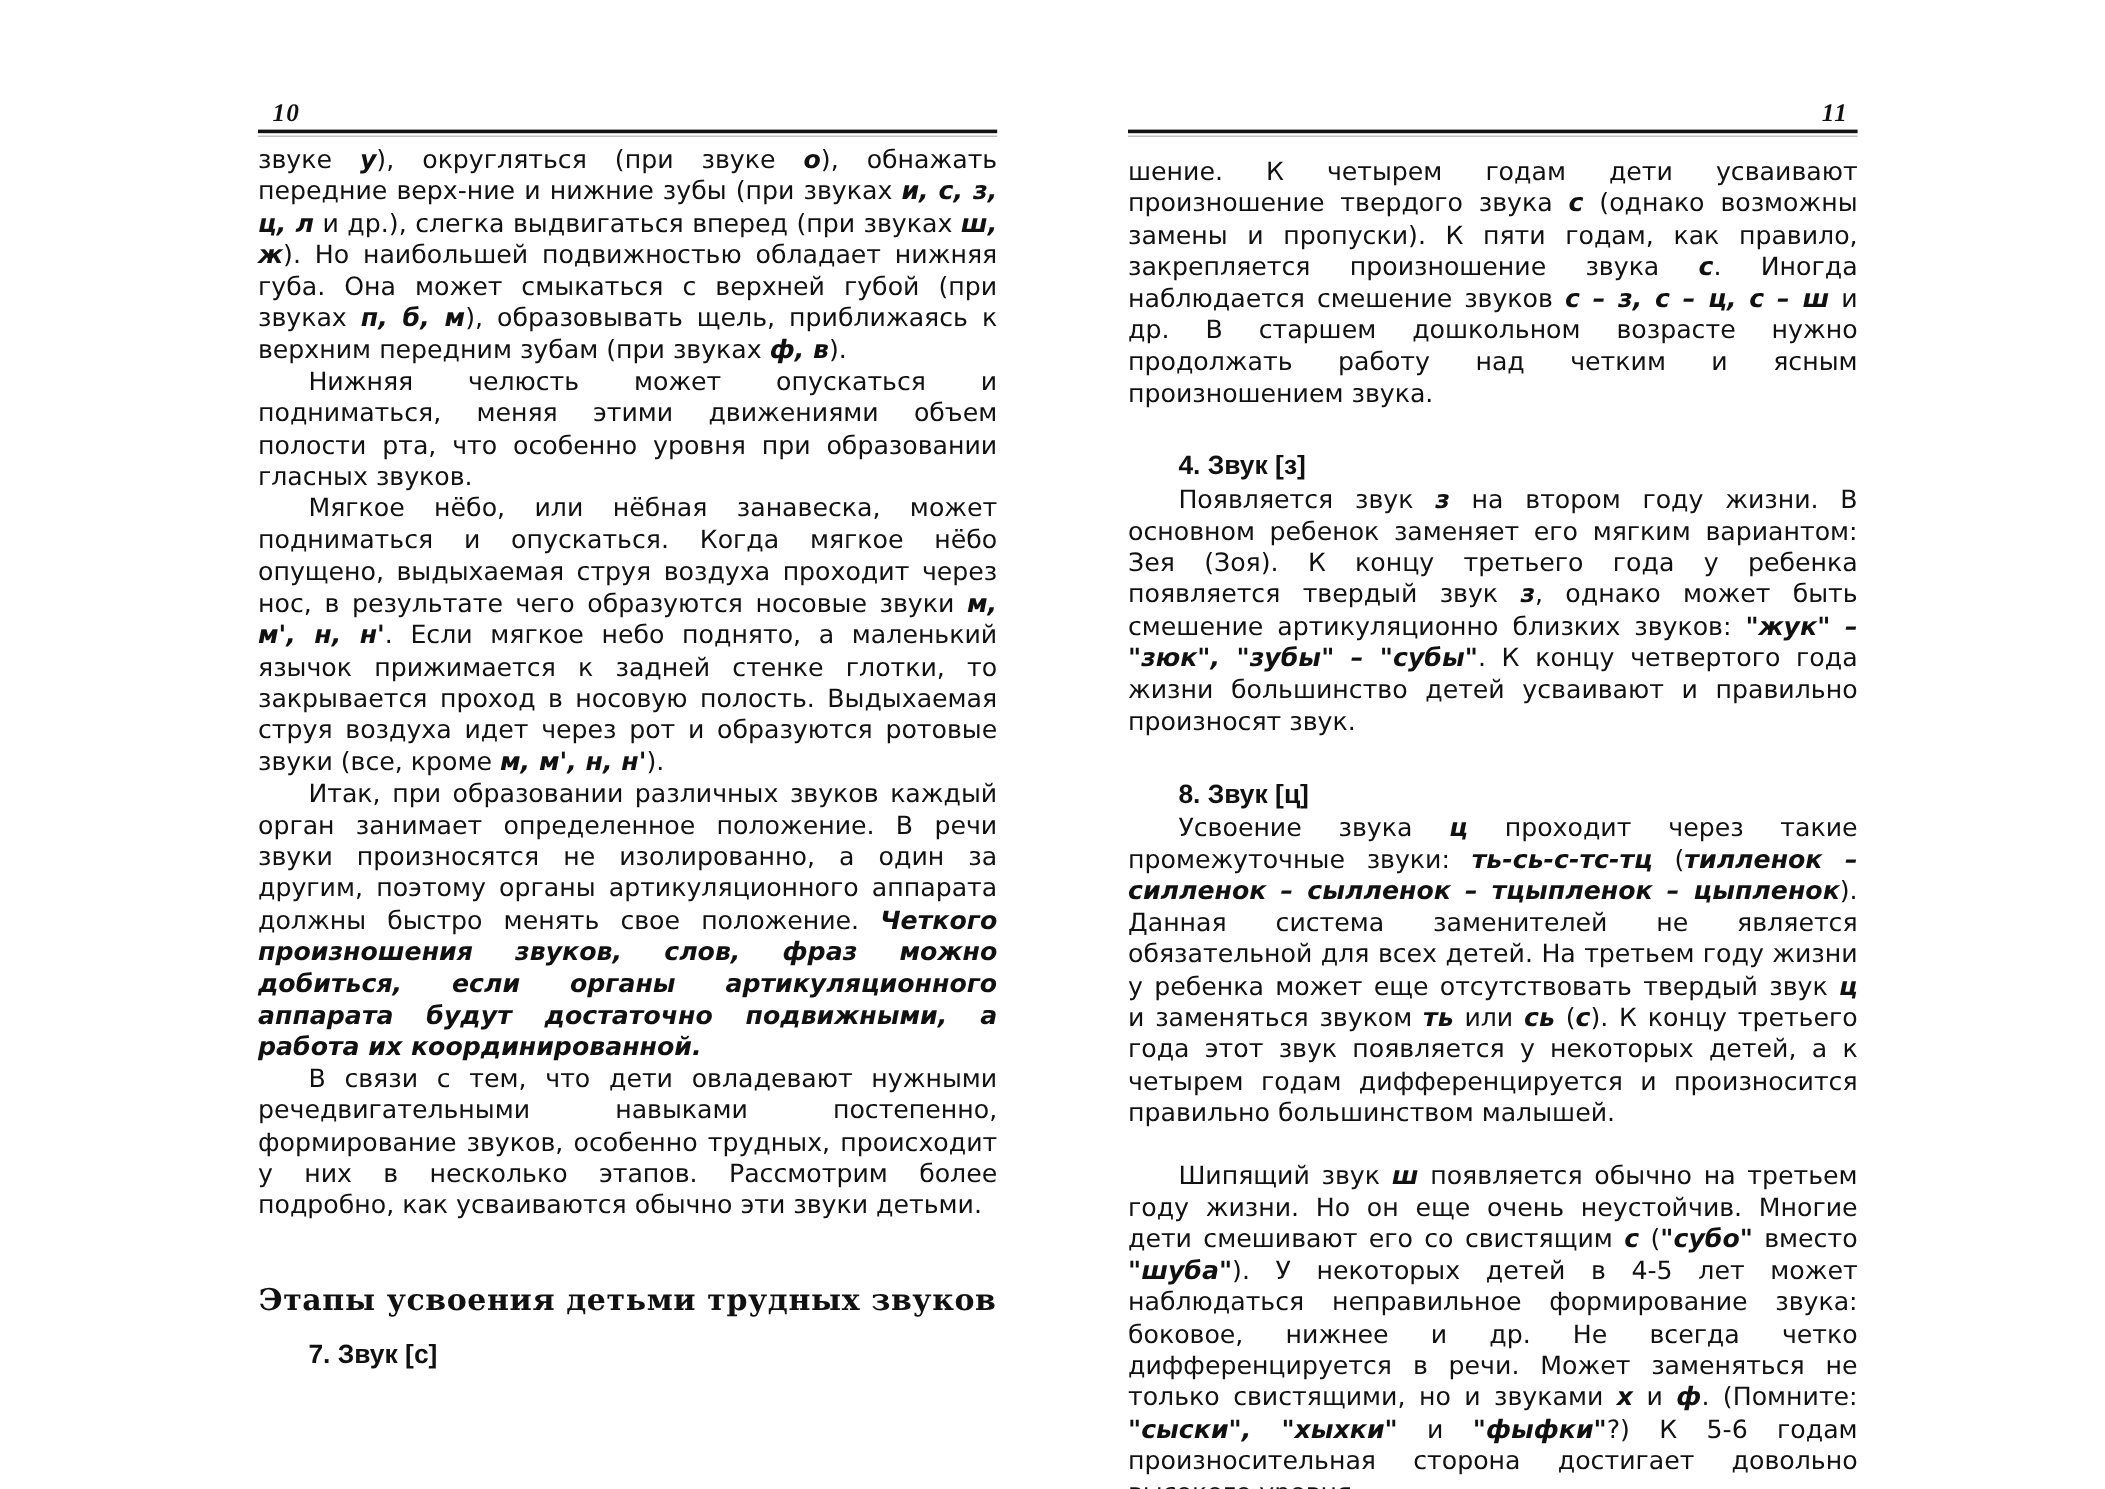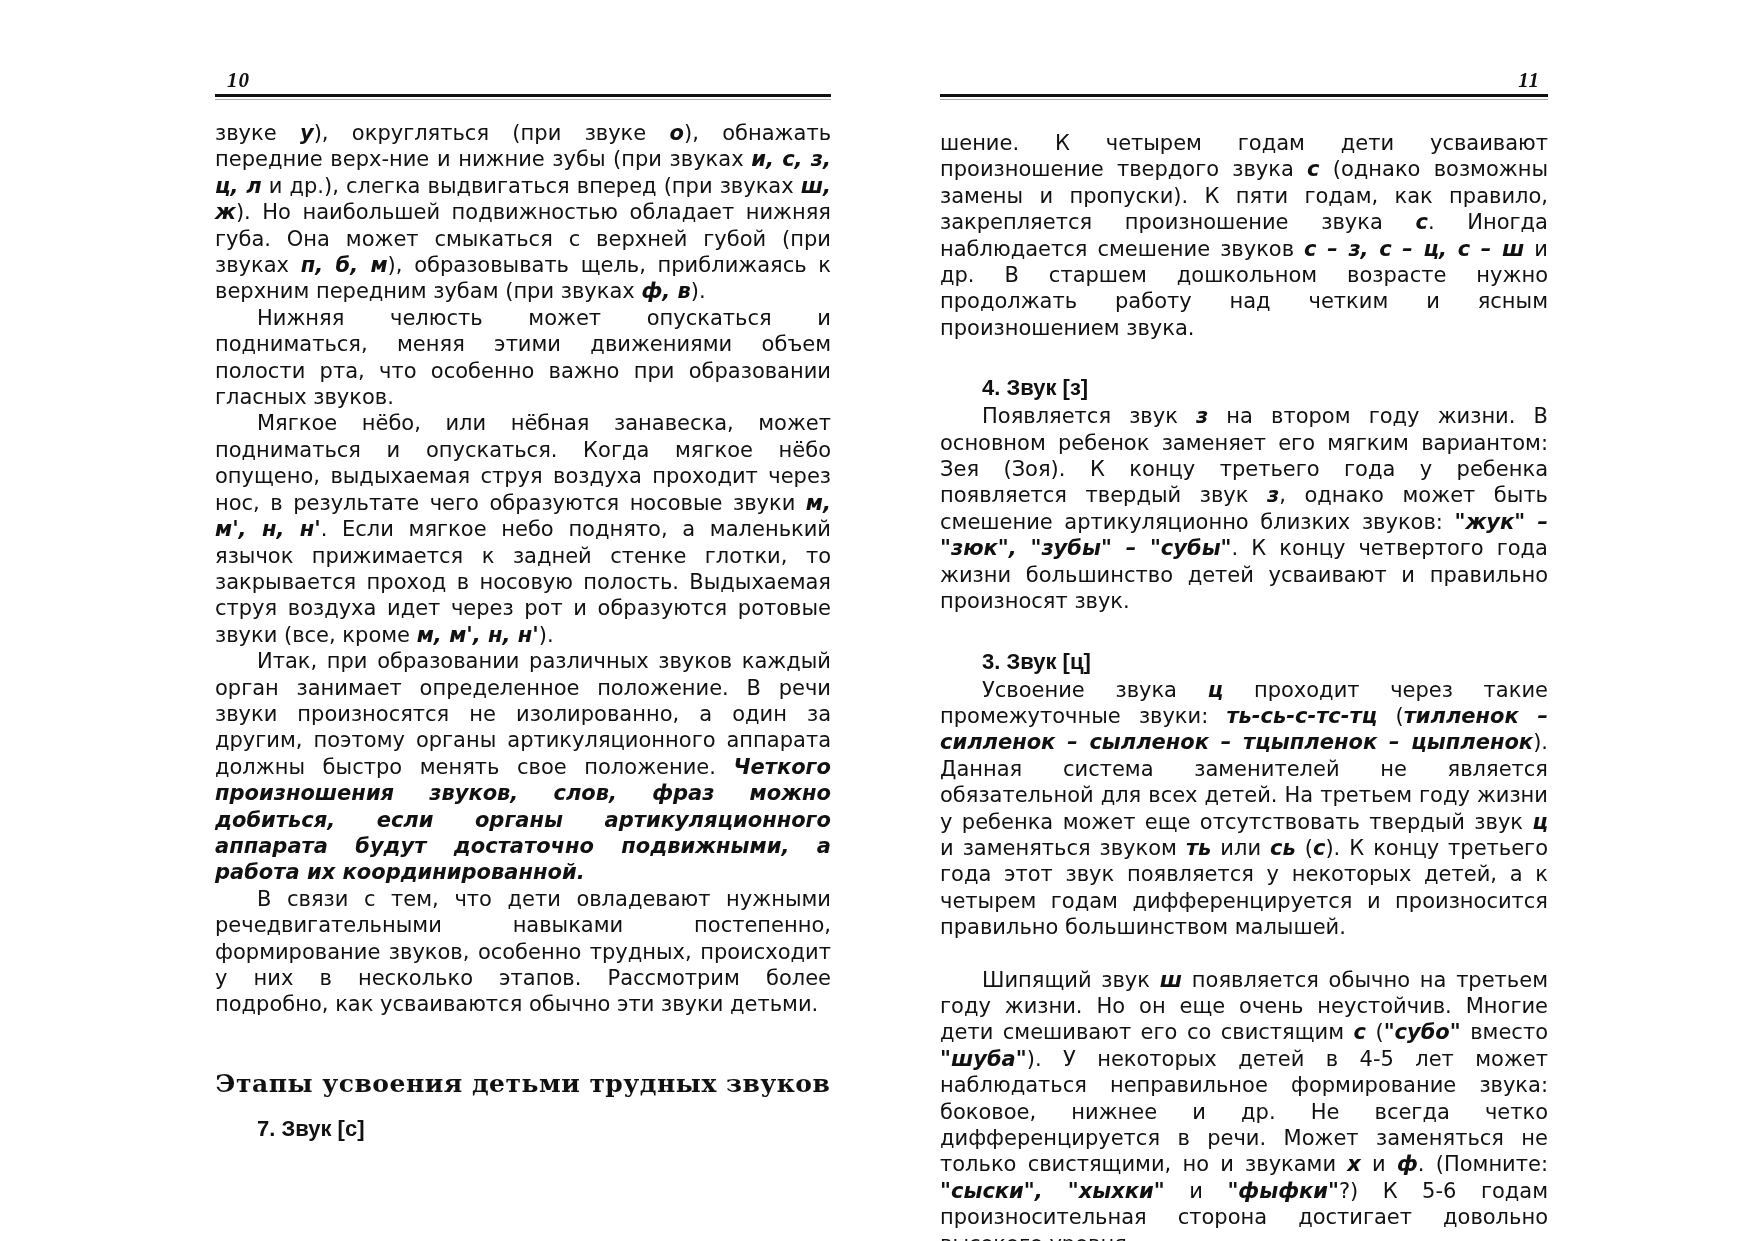--- a/index.html
+++ b/index.html
@@ -18,21 +18,21 @@
   .page {
     position: absolute;
     top: 0;
     height: 1241px;
   }
   .page-left  { left: 215px; width: 616px; }
   .page-right { left: 940px; width: 608px; }
 
   .running-head {
     position: absolute;
-    top: 64px;
+    top: 78px;
     left: 0;
     right: 0;
     height: 40px;
     text-decoration: underline;
   }
   .page-number {
     position: absolute;
     top: 4px;
     font-family: "Liberation Serif", serif;
     font-style: italic;
@@ -100,21 +100,21 @@
 <body>
 
 <div class="page page-left">
   <div class="running-head">
     <span class="page-number">10</span>
     <div class="rule"></div>
   </div>
 
   <div class="body">
     <p>звуке <span class="emph">у</span>), округляться (при звуке <span class="emph">о</span>), обнажать передние верх-ние и нижние зубы (при звуках <span class="emph">и, с, з, ц, л</span> и др.), слегка выдвигаться вперед (при звуках <span class="emph">ш, ж</span>). Но наибольшей подвижностью обладает нижняя губа. Она может смыкаться с верхней губой (при звуках <span class="emph">п, б, м</span>), образовывать щель, приближаясь к верхним передним зубам (при звуках <span class="emph">ф, в</span>).</p>
-    <p class="indent">Нижняя челюсть может опускаться и подниматься, меняя этими движениями объем полости рта, что особенно важно при образовании гласных звуков.</p>
+    <p class="indent">Нижняя челюсть может опускаться и подниматься, меняя этими движениями объем полости рта, что особенно уровня при образовании гласных звуков.</p>
     <p class="indent">Мягкое нёбо, или нёбная занавеска, может подниматься и опускаться. Когда мягкое нёбо опущено, выдыхаемая струя воздуха проходит через нос, в результате чего образуются носовые звуки <span class="emph">м, м', н, н'</span>. Если мягкое небо поднято, а маленький язычок прижимается к задней стенке глотки, то закрывается проход в носовую полость. Выдыхаемая струя воздуха идет через рот и образуются ротовые звуки (все, кроме <span class="emph">м, м', н, н'</span>).</p>
     <p class="indent">Итак, при образовании различных звуков каждый орган занимает определенное положение. В речи звуки произносятся не изолированно, а один за другим, поэтому органы артикуляционного аппарата должны быстро менять свое положение. <span class="emph">Четкого произношения звуков, слов, фраз можно добиться, если органы артикуляционного аппарата будут достаточно подвижными, а работа их координированной.</span></p>
     <p class="indent">В связи с тем, что дети овладевают нужными речедвигательными навыками постепенно, формирование звуков, особенно трудных, происходит у них в несколько этапов. Рассмотрим более подробно, как усваиваются обычно эти звуки детьми.</p>
 
     <h2 class="section-title">Этапы усвоения детьми трудных звуков</h2>
 
     <h3 class="sub-title">7. Звук [с]</h3>
   </div>
 </div>
 
@@ -125,19 +125,19 @@
   </div>
 
   <div class="body">
     <p>шение. К четырем годам дети усваивают произношение твердого звука <span class="emph">с</span> (однако возможны замены и пропуски). К пяти годам, как правило, закрепляется произношение звука <span class="emph">с</span>. Иногда наблюдается смешение звуков <span class="emph">с – з, с – ц, с – ш</span> и др. В старшем дошкольном возрасте нужно продолжать работу над четким и ясным произношением звука.</p>
 
     <div class="gap-l"></div>
     <h3 class="sub-title">4. Звук [з]</h3>
     <p class="indent">Появляется звук <span class="emph">з</span> на втором году жизни. В основном ребенок заменяет его мягким вариантом: Зея (Зоя). К концу третьего года у ребенка появляется твердый звук <span class="emph">з</span>, однако может быть смешение артикуляционно близких звуков: <span class="emph">"жук" – "зюк", "зубы" – "субы"</span>. К концу четвертого года жизни большинство детей усваивают и правильно произносят звук.</p>
 
     <div class="gap-l"></div>
-    <h3 class="sub-title">3. Звук [ц]</h3>
+    <h3 class="sub-title">8. Звук [ц]</h3>
     <p class="indent">Усвоение звука <span class="emph">ц</span> проходит через такие промежуточные звуки: <span class="emph">ть-сь-с-тс-тц</span> (<span class="emph">тилленок – силленок – сылленок – тцыпленок – цыпленок</span>). Данная система заменителей не является обязательной для всех детей. На третьем году жизни у ребенка может еще отсутствовать твердый звук <span class="emph">ц</span> и заменяться звуком <span class="emph">ть</span> или <span class="emph">сь</span> (<span class="emph">с</span>). К концу третьего года этот звук появляется у некоторых детей, а к четырем годам дифференцируется и произносится правильно большинством малышей.</p>
 
     <div class="gap-l"></div>
     <p class="indent">Шипящий звук <span class="emph">ш</span> появляется обычно на третьем году жизни. Но он еще очень неустойчив. Многие дети смешивают его со свистящим <span class="emph">с</span> (<span class="emph">"субо"</span> вместо <span class="emph">"шуба"</span>). У некоторых детей в 4-5 лет может наблюдаться неправильное формирование звука: боковое, нижнее и др. Не всегда четко дифференцируется в речи. Может заменяться не только свистящими, но и звуками <span class="emph">х</span> и <span class="emph">ф</span>. (Помните: <span class="emph">"сыски", "хыхки"</span> и <span class="emph">"фыфки"</span>?) К 5-6 годам произносительная сторона достигает довольно высокого уровня.</p>
   </div>
 </div>
 
 </body></html>

